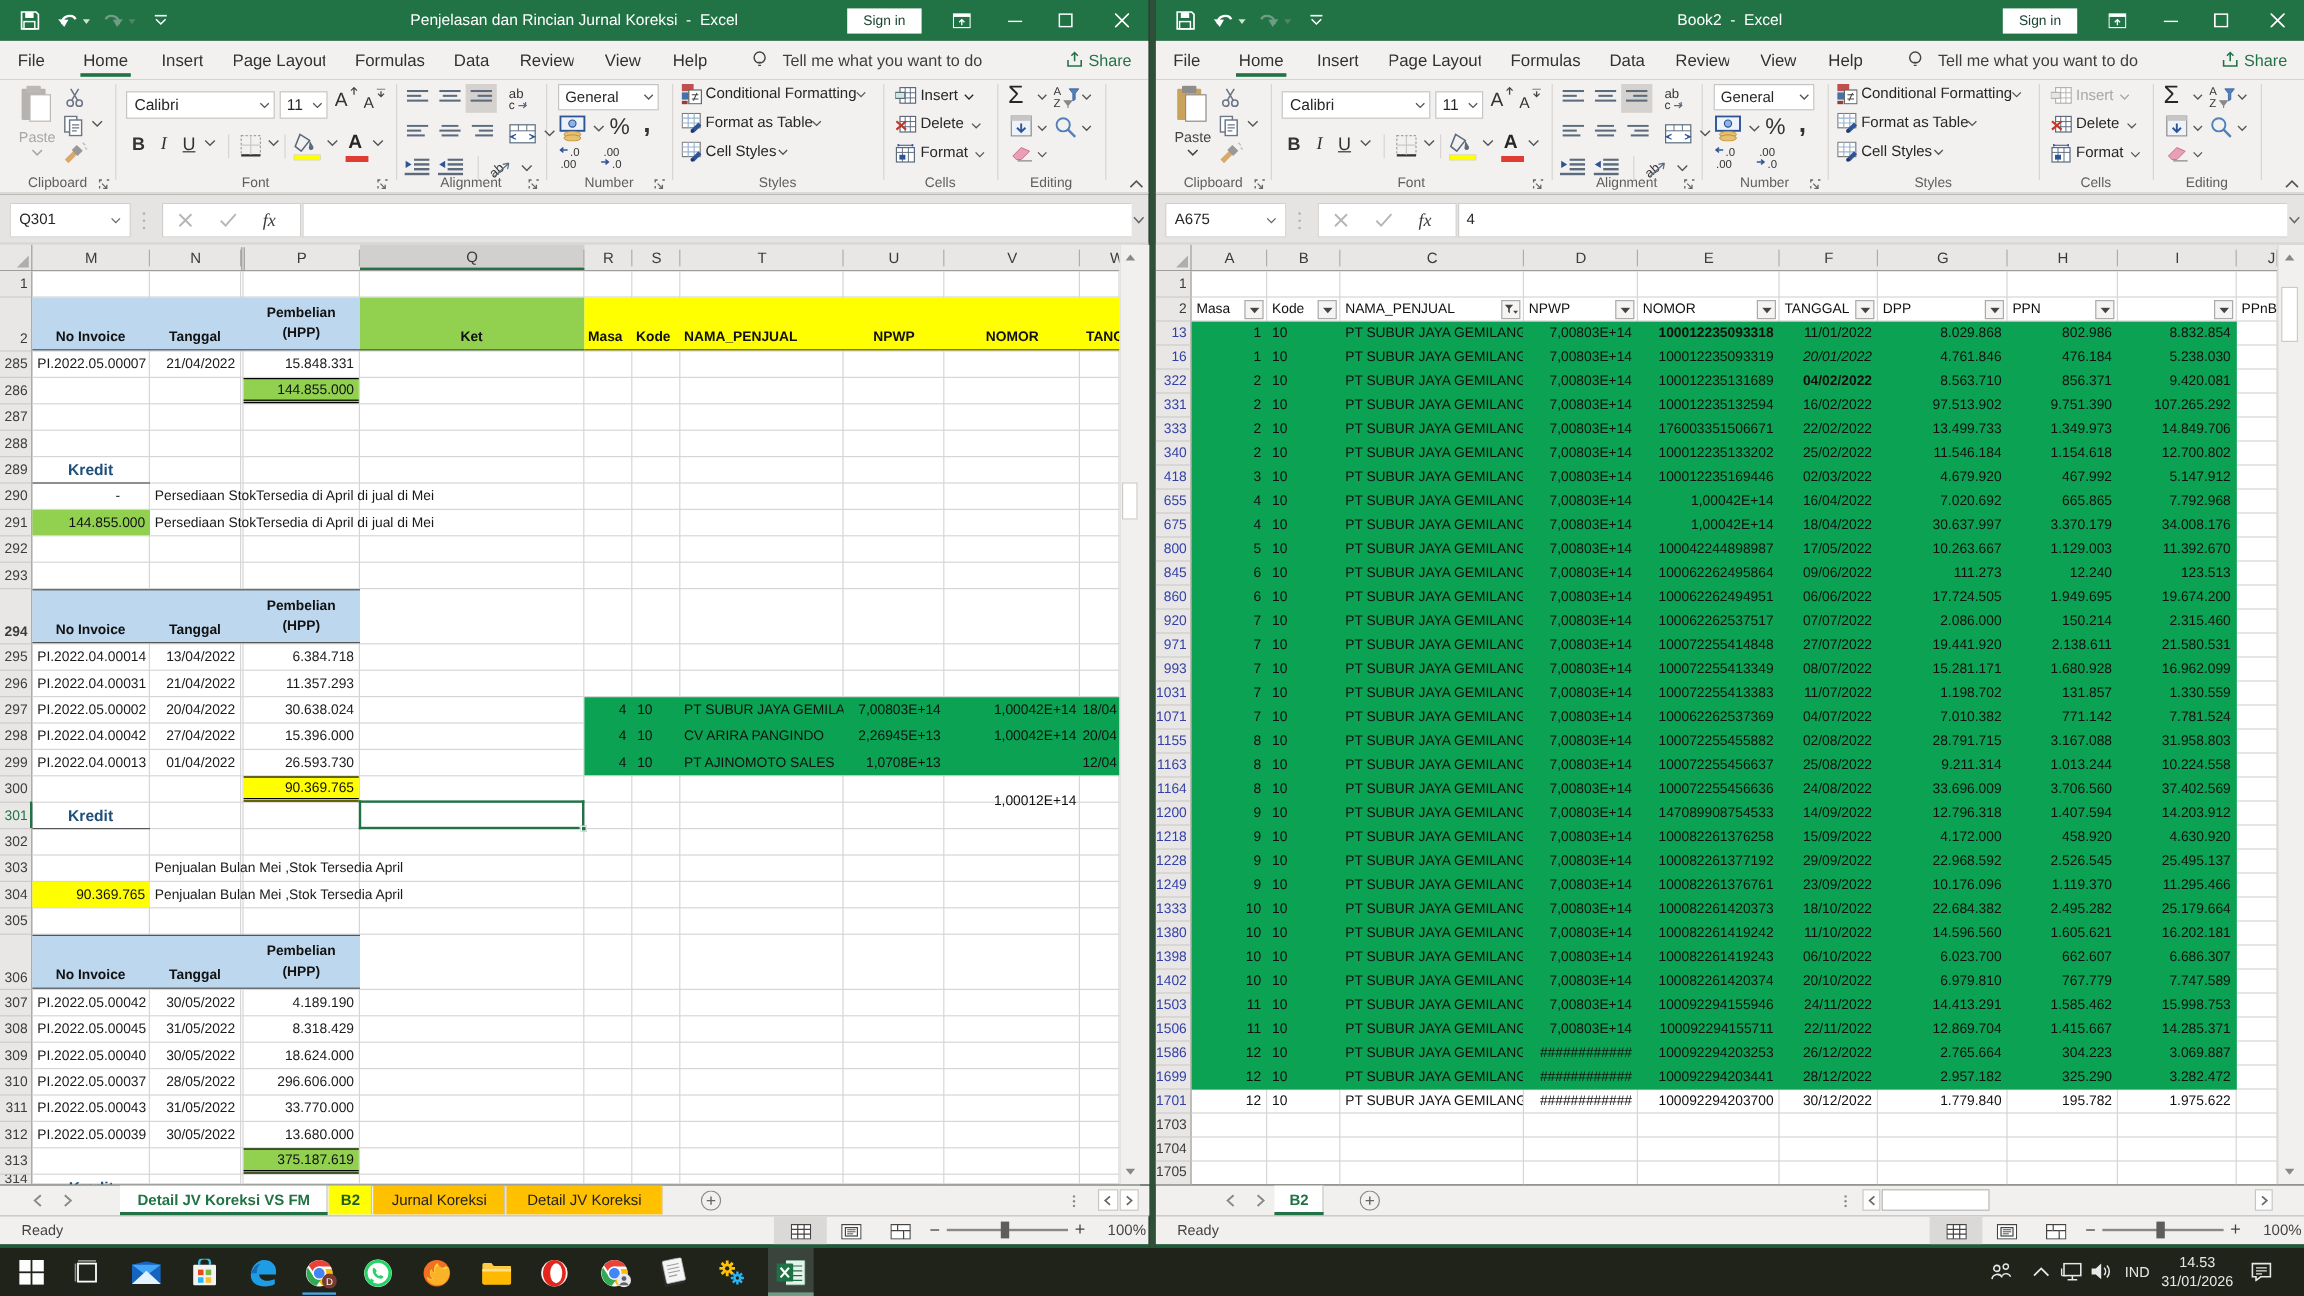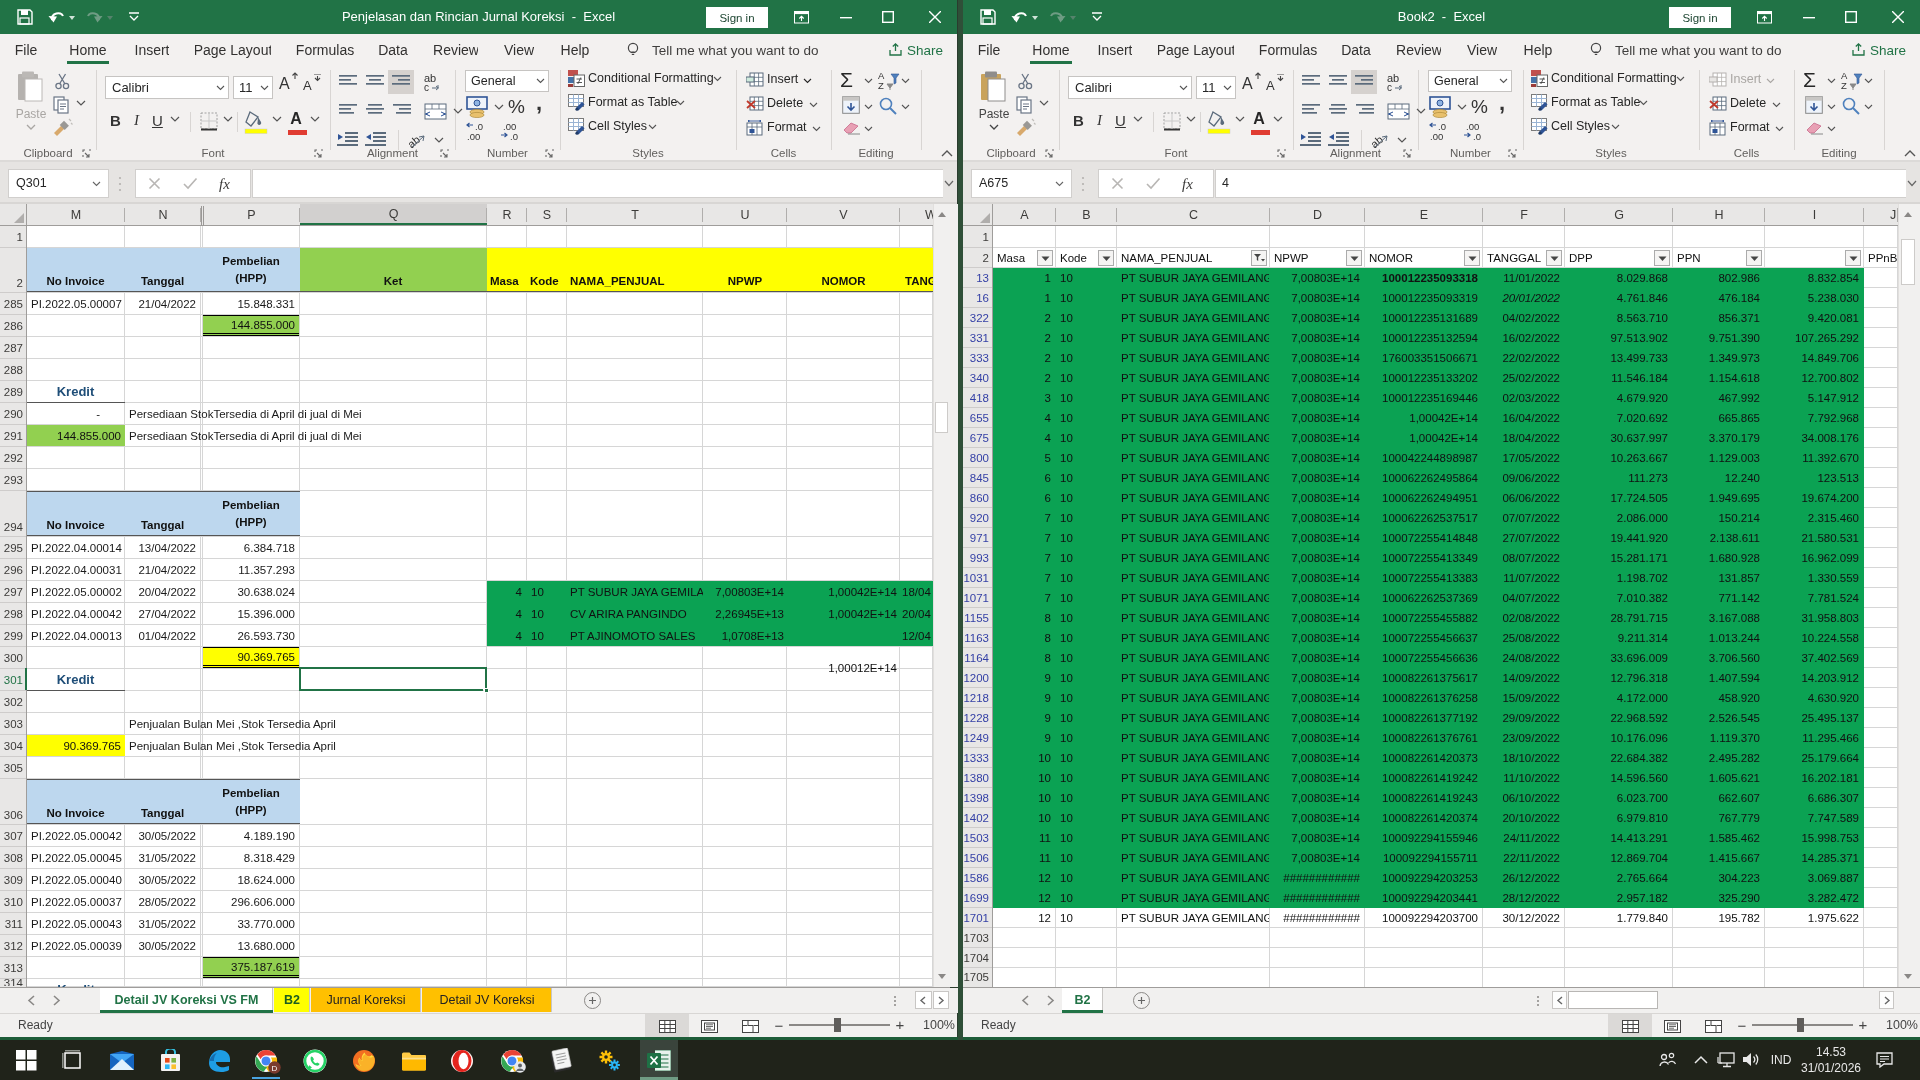--- a/index.html
+++ b/index.html
@@ -796,21 +796,21 @@
 <div class="tx rt" style="left:0px;top:381px;width:23px;height:21px;color:#3c3b39;font-size:11.5px;">289</div>
 <div class="" style="left:0px;top:402px;width:26px;height:1px;background:#cecccb;"></div>
 <div class="tx rt" style="left:0px;top:403px;width:23px;height:21px;color:#3c3b39;font-size:11.5px;">290</div>
 <div class="" style="left:0px;top:424px;width:26px;height:1px;background:#cecccb;"></div>
 <div class="tx rt" style="left:0px;top:425px;width:23px;height:21px;color:#3c3b39;font-size:11.5px;">291</div>
 <div class="" style="left:0px;top:446px;width:26px;height:1px;background:#cecccb;"></div>
 <div class="tx rt" style="left:0px;top:447px;width:23px;height:21px;color:#3c3b39;font-size:11.5px;">292</div>
 <div class="" style="left:0px;top:468px;width:26px;height:1px;background:#cecccb;"></div>
 <div class="tx rt" style="left:0px;top:469px;width:23px;height:21px;color:#3c3b39;font-size:11.5px;">293</div>
 <div class="" style="left:0px;top:490px;width:26px;height:1px;background:#cecccb;"></div>
-<div class="tx rt" style="left:0px;top:491px;width:23px;height:45px;color:#3c3b39;font-size:11.5px;align-items:flex-end;padding-bottom:3px;">294</div>
+<div class="tx rt" style="left:0px;top:491px;width:23px;height:45px;color:#3c3b39;font-size:11.5px;align-items:flex-end;padding-bottom:3px;font-weight:bold;">294</div>
 <div class="" style="left:0px;top:536px;width:26px;height:1px;background:#cecccb;"></div>
 <div class="tx rt" style="left:0px;top:537px;width:23px;height:21px;color:#3c3b39;font-size:11.5px;">295</div>
 <div class="" style="left:0px;top:558px;width:26px;height:1px;background:#cecccb;"></div>
 <div class="tx rt" style="left:0px;top:559px;width:23px;height:21px;color:#3c3b39;font-size:11.5px;">296</div>
 <div class="" style="left:0px;top:580px;width:26px;height:1px;background:#cecccb;"></div>
 <div class="tx rt" style="left:0px;top:581px;width:23px;height:21px;color:#3c3b39;font-size:11.5px;">297</div>
 <div class="" style="left:0px;top:602px;width:26px;height:1px;background:#cecccb;"></div>
 <div class="tx rt" style="left:0px;top:603px;width:23px;height:21px;color:#3c3b39;font-size:11.5px;">298</div>
 <div class="" style="left:0px;top:624px;width:26px;height:1px;background:#cecccb;"></div>
 <div class="tx rt" style="left:0px;top:625px;width:23px;height:21px;color:#3c3b39;font-size:11.5px;">299</div>
@@ -1214,21 +1214,21 @@
 <div class="tx rt" style="left:1365px;top:288px;width:113px;height:19px;font-size:11.5px;color:#111;justify-content:flex-end;">100012235093319</div>
 <div class="tx rt" style="left:1483px;top:288px;width:77px;height:19px;font-size:11.5px;color:#111;justify-content:flex-end;font-style:italic;">20/01/2022</div>
 <div class="tx rt" style="left:1565px;top:288px;width:103px;height:19px;font-size:11.5px;color:#111;justify-content:flex-end;">4.761.846</div>
 <div class="tx rt" style="left:1673px;top:288px;width:87px;height:19px;font-size:11.5px;color:#111;justify-content:flex-end;">476.184</div>
 <div class="tx rt" style="left:1765px;top:288px;width:94px;height:19px;font-size:11.5px;color:#111;justify-content:flex-end;">5.238.030</div>
 <div class="tx rt" style="left:993px;top:308px;width:58px;height:19px;font-size:11.5px;color:#111;justify-content:flex-end;">2</div>
 <div class="tx" style="left:1060px;top:308px;width:30px;height:19px;font-size:11.5px;color:#111;">10</div>
 <div class="tx" style="left:1121px;top:308px;width:148px;height:19px;font-size:11.5px;color:#111;">PT SUBUR JAYA GEMILANG SA</div>
 <div class="tx rt" style="left:1270px;top:308px;width:90px;height:19px;font-size:11.5px;color:#111;justify-content:flex-end;">7,00803E+14</div>
 <div class="tx rt" style="left:1365px;top:308px;width:113px;height:19px;font-size:11.5px;color:#111;justify-content:flex-end;">100012235131689</div>
-<div class="tx rt" style="left:1483px;top:308px;width:77px;height:19px;font-size:11.5px;color:#111;justify-content:flex-end;">04/02/2022</div>
+<div class="tx rt" style="left:1483px;top:308px;width:77px;height:19px;font-size:11.5px;color:#111;justify-content:flex-end;font-weight:bold;">04/02/2022</div>
 <div class="tx rt" style="left:1565px;top:308px;width:103px;height:19px;font-size:11.5px;color:#111;justify-content:flex-end;">8.563.710</div>
 <div class="tx rt" style="left:1673px;top:308px;width:87px;height:19px;font-size:11.5px;color:#111;justify-content:flex-end;">856.371</div>
 <div class="tx rt" style="left:1765px;top:308px;width:94px;height:19px;font-size:11.5px;color:#111;justify-content:flex-end;">9.420.081</div>
 <div class="tx rt" style="left:993px;top:328px;width:58px;height:19px;font-size:11.5px;color:#111;justify-content:flex-end;">2</div>
 <div class="tx" style="left:1060px;top:328px;width:30px;height:19px;font-size:11.5px;color:#111;">10</div>
 <div class="tx" style="left:1121px;top:328px;width:148px;height:19px;font-size:11.5px;color:#111;">PT SUBUR JAYA GEMILANG SA</div>
 <div class="tx rt" style="left:1270px;top:328px;width:90px;height:19px;font-size:11.5px;color:#111;justify-content:flex-end;">7,00803E+14</div>
 <div class="tx rt" style="left:1365px;top:328px;width:113px;height:19px;font-size:11.5px;color:#111;justify-content:flex-end;">100012235132594</div>
 <div class="tx rt" style="left:1483px;top:328px;width:77px;height:19px;font-size:11.5px;color:#111;justify-content:flex-end;">16/02/2022</div>
 <div class="tx rt" style="left:1565px;top:328px;width:103px;height:19px;font-size:11.5px;color:#111;justify-content:flex-end;">97.513.902</div>
@@ -1375,21 +1375,21 @@
 <div class="tx rt" style="left:1270px;top:648px;width:90px;height:19px;font-size:11.5px;color:#111;justify-content:flex-end;">7,00803E+14</div>
 <div class="tx rt" style="left:1365px;top:648px;width:113px;height:19px;font-size:11.5px;color:#111;justify-content:flex-end;">100072255456636</div>
 <div class="tx rt" style="left:1483px;top:648px;width:77px;height:19px;font-size:11.5px;color:#111;justify-content:flex-end;">24/08/2022</div>
 <div class="tx rt" style="left:1565px;top:648px;width:103px;height:19px;font-size:11.5px;color:#111;justify-content:flex-end;">33.696.009</div>
 <div class="tx rt" style="left:1673px;top:648px;width:87px;height:19px;font-size:11.5px;color:#111;justify-content:flex-end;">3.706.560</div>
 <div class="tx rt" style="left:1765px;top:648px;width:94px;height:19px;font-size:11.5px;color:#111;justify-content:flex-end;">37.402.569</div>
 <div class="tx rt" style="left:993px;top:668px;width:58px;height:19px;font-size:11.5px;color:#111;justify-content:flex-end;">9</div>
 <div class="tx" style="left:1060px;top:668px;width:30px;height:19px;font-size:11.5px;color:#111;">10</div>
 <div class="tx" style="left:1121px;top:668px;width:148px;height:19px;font-size:11.5px;color:#111;">PT SUBUR JAYA GEMILANG SA</div>
 <div class="tx rt" style="left:1270px;top:668px;width:90px;height:19px;font-size:11.5px;color:#111;justify-content:flex-end;">7,00803E+14</div>
-<div class="tx rt" style="left:1365px;top:668px;width:113px;height:19px;font-size:11.5px;color:#111;justify-content:flex-end;">100082261375617</div>
+<div class="tx rt" style="left:1365px;top:668px;width:113px;height:19px;font-size:11.5px;color:#111;justify-content:flex-end;">147089908754533</div>
 <div class="tx rt" style="left:1483px;top:668px;width:77px;height:19px;font-size:11.5px;color:#111;justify-content:flex-end;">14/09/2022</div>
 <div class="tx rt" style="left:1565px;top:668px;width:103px;height:19px;font-size:11.5px;color:#111;justify-content:flex-end;">12.796.318</div>
 <div class="tx rt" style="left:1673px;top:668px;width:87px;height:19px;font-size:11.5px;color:#111;justify-content:flex-end;">1.407.594</div>
 <div class="tx rt" style="left:1765px;top:668px;width:94px;height:19px;font-size:11.5px;color:#111;justify-content:flex-end;">14.203.912</div>
 <div class="tx rt" style="left:993px;top:688px;width:58px;height:19px;font-size:11.5px;color:#111;justify-content:flex-end;">9</div>
 <div class="tx" style="left:1060px;top:688px;width:30px;height:19px;font-size:11.5px;color:#111;">10</div>
 <div class="tx" style="left:1121px;top:688px;width:148px;height:19px;font-size:11.5px;color:#111;">PT SUBUR JAYA GEMILANG SA</div>
 <div class="tx rt" style="left:1270px;top:688px;width:90px;height:19px;font-size:11.5px;color:#111;justify-content:flex-end;">7,00803E+14</div>
 <div class="tx rt" style="left:1365px;top:688px;width:113px;height:19px;font-size:11.5px;color:#111;justify-content:flex-end;">100082261376258</div>
 <div class="tx rt" style="left:1483px;top:688px;width:77px;height:19px;font-size:11.5px;color:#111;justify-content:flex-end;">15/09/2022</div>

